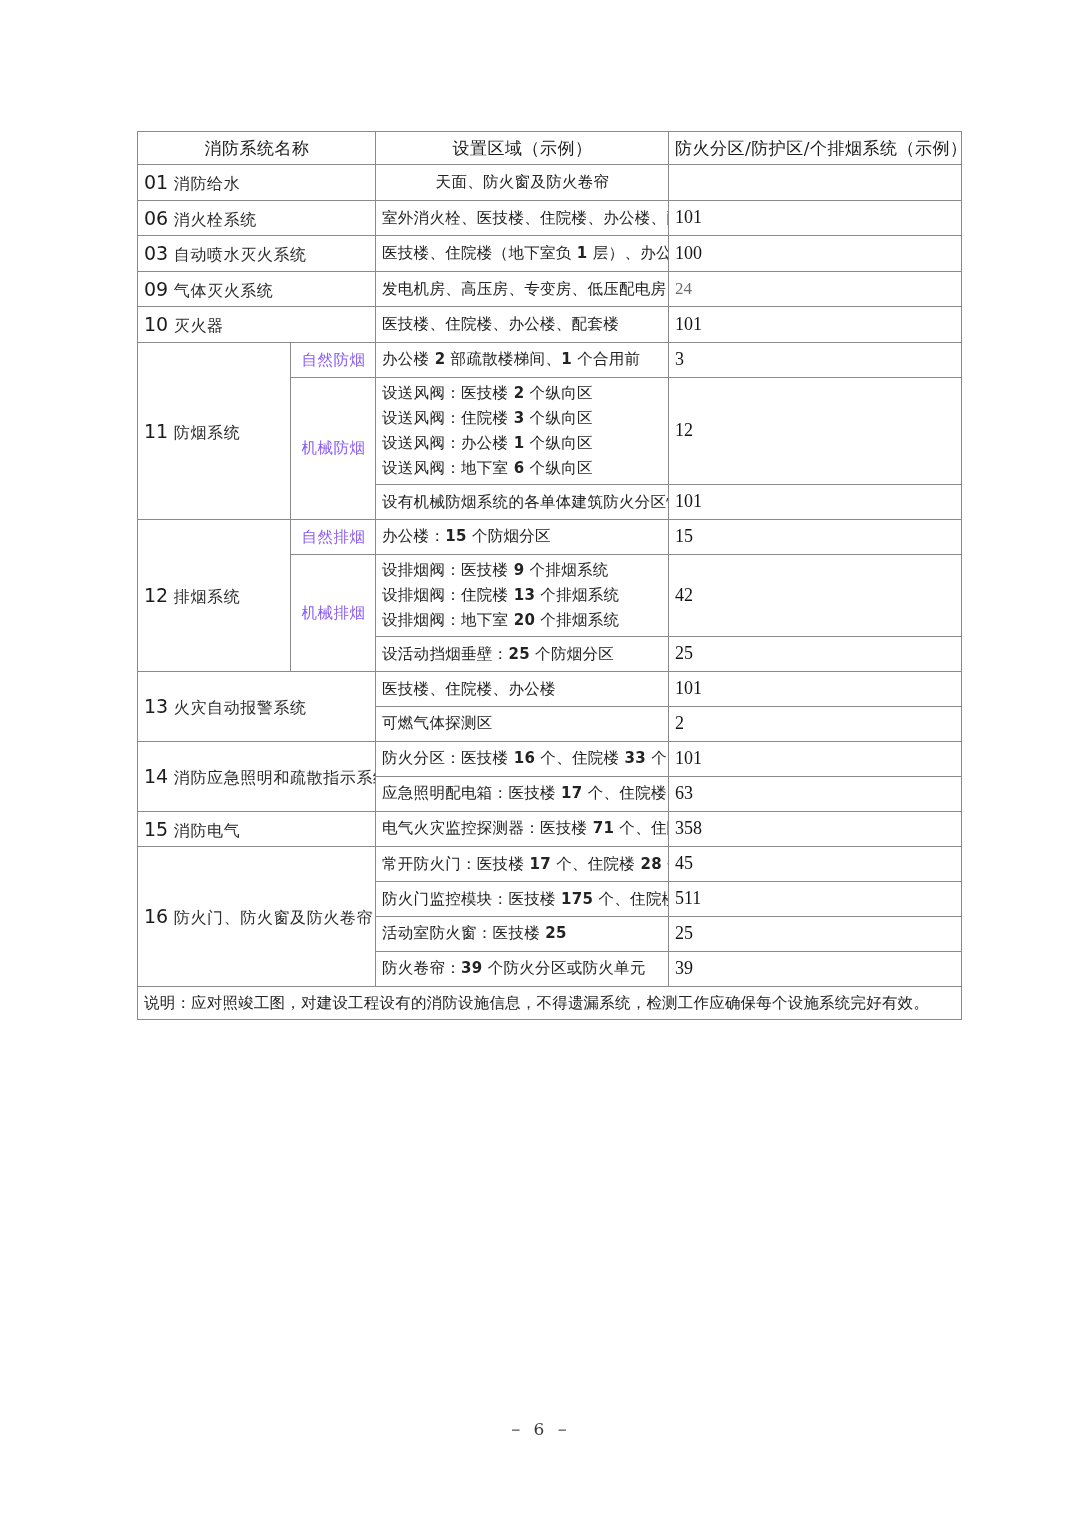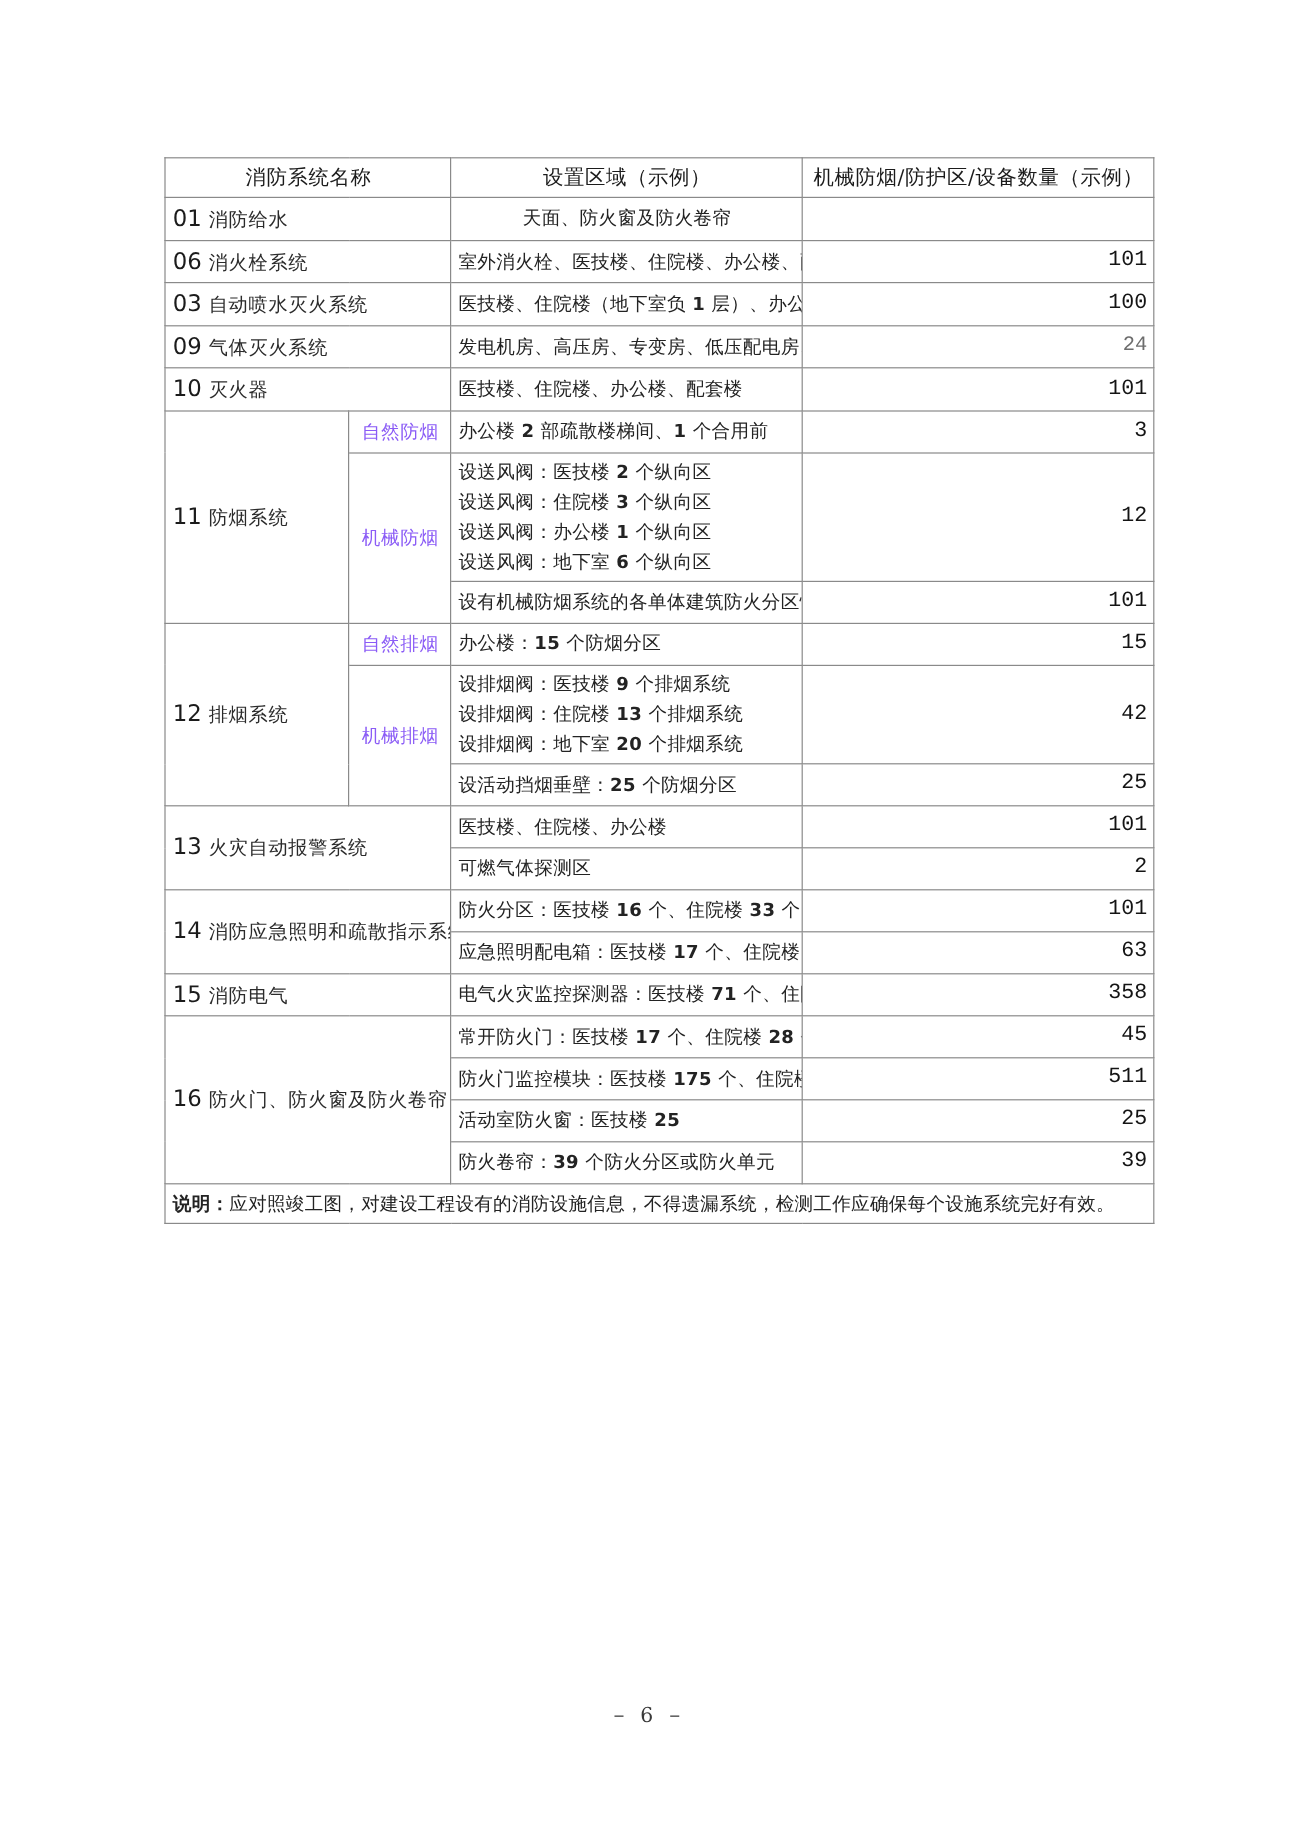--- a/index.html
+++ b/index.html
@@ -111,23 +111,23 @@
     font-size: 15px;
   }
   .cell-desc .nowrapline {
     display: block;
     white-space: nowrap;
     overflow: hidden;
   }
 
   
   .cell-qty {
-    text-align: right;
+    text-align: left;
     font-weight: bold;
-    font-family: Liberation Mono, monospace;
+    font-family: Liberation Serif, serif;
     font-size: 18px;
     color: #141414;
   }
   .cell-qty.faint {
     font-weight: normal;
     color: #6d6d6d;
     font-size: 17px;
     margin-top: 10px;
   }
   .cell-qty.empty {
@@ -138,21 +138,21 @@
   .cell-note {
     text-align: left;
     white-space: normal;
     font-size: 15.5px;
     line-height: 1.72;
     letter-spacing: 0.2px;
     padding: 5px 6px 7px 6px;
     color: #232323;
   }
   .cell-note .lead {
-    font-weight: bold;
+    font-weight: normal;
   }
 
   
   .page-number {
     position: absolute;
     left: 0;
     top: 1418px;
     width: 1080px;
     text-align: center;
     font-size: 17px;
@@ -189,21 +189,21 @@
       <colgroup>
         <col class="c-name">
           <col class="c-sub">
           <col class="c-desc">
           <col class="c-qty">
       </colgroup>
       <tbody id="table-body">
           <tr class="hdr">
             <td colspan="2">消防系统名称</td>
             <td>设置区域（示例）</td>
-            <td>机械防烟/防护区/设备数量（示例）</td>
+            <td>防火分区/防护区/个排烟系统（示例）</td>
           </tr>
           <tr>
             <td class="cell-name" rowspan="1" colspan="2"><span class="num">01</span><span class="nm"> 消防给水</span></td>
             <td class="cell-desc center">天面、防火窗及防火卷帘</td>
             <td class="cell-qty empty"></td>
           </tr>
           <tr>
             <td class="cell-name" rowspan="1" colspan="2"><span class="num">06</span><span class="nm"> 消火栓系统</span></td>
             <td class="cell-desc">室外消火栓、医技楼、住院楼、办公楼、配套楼</td>
             <td class="cell-qty">101</td>

